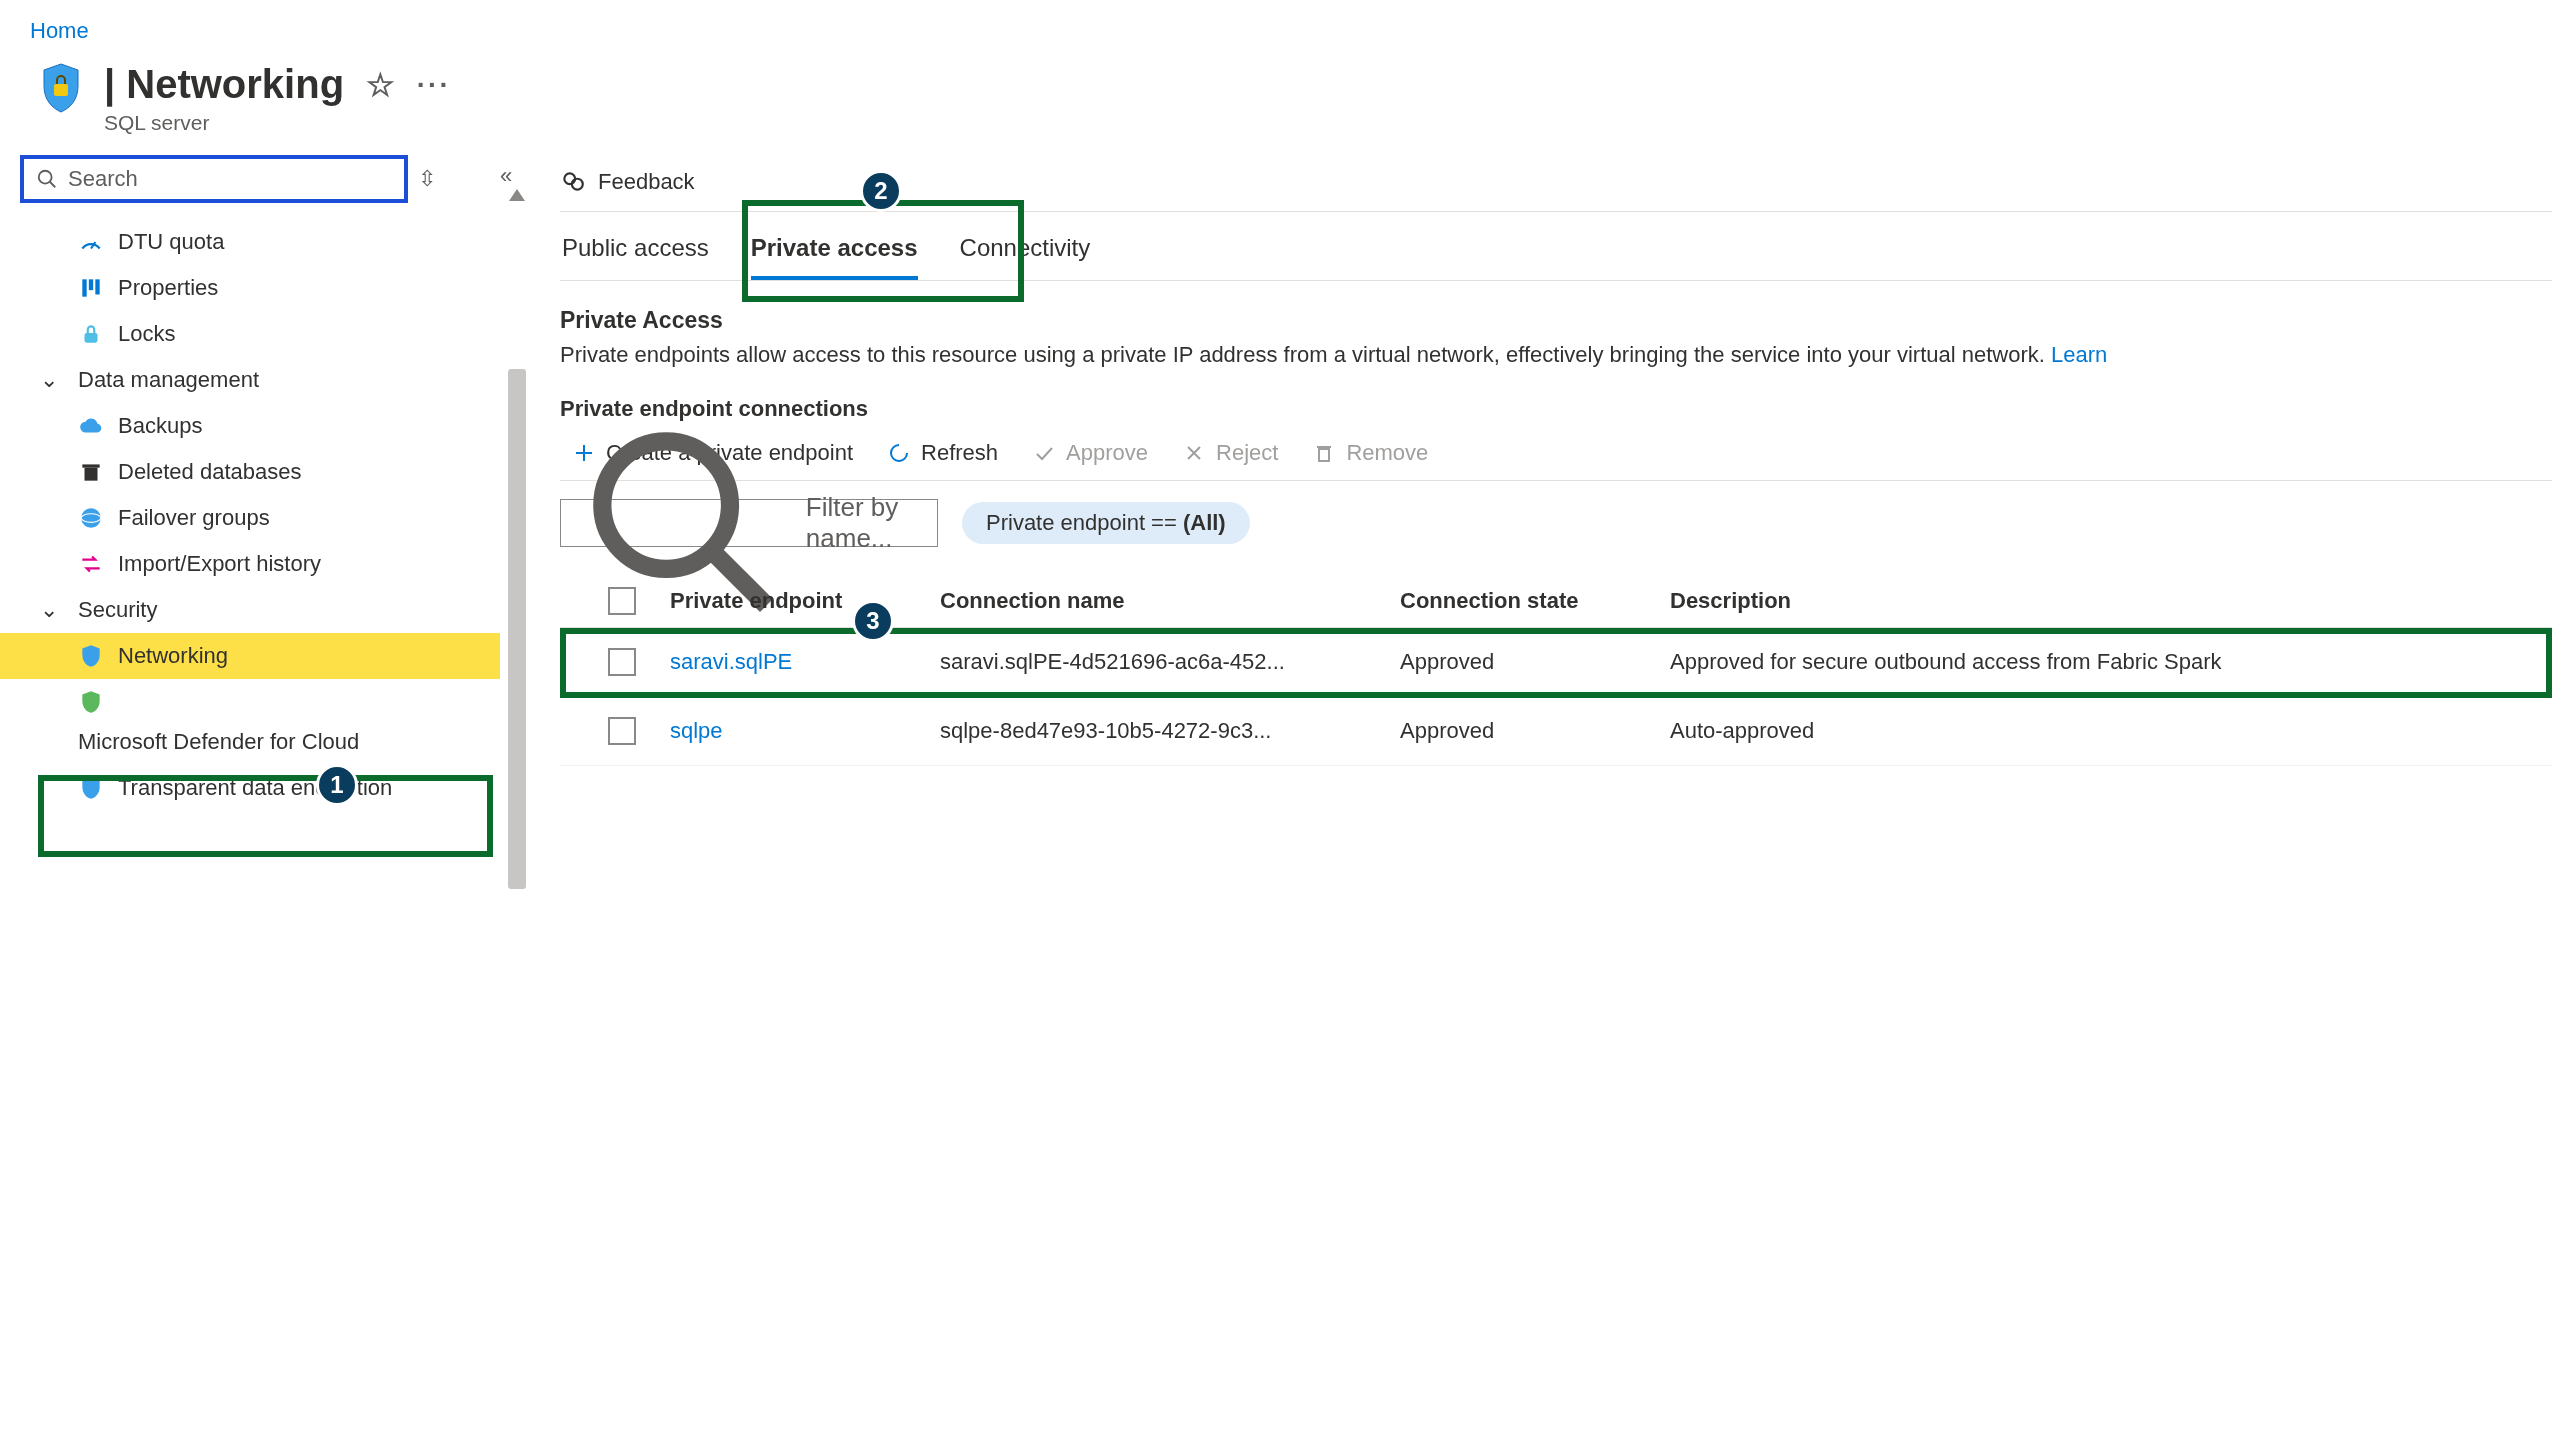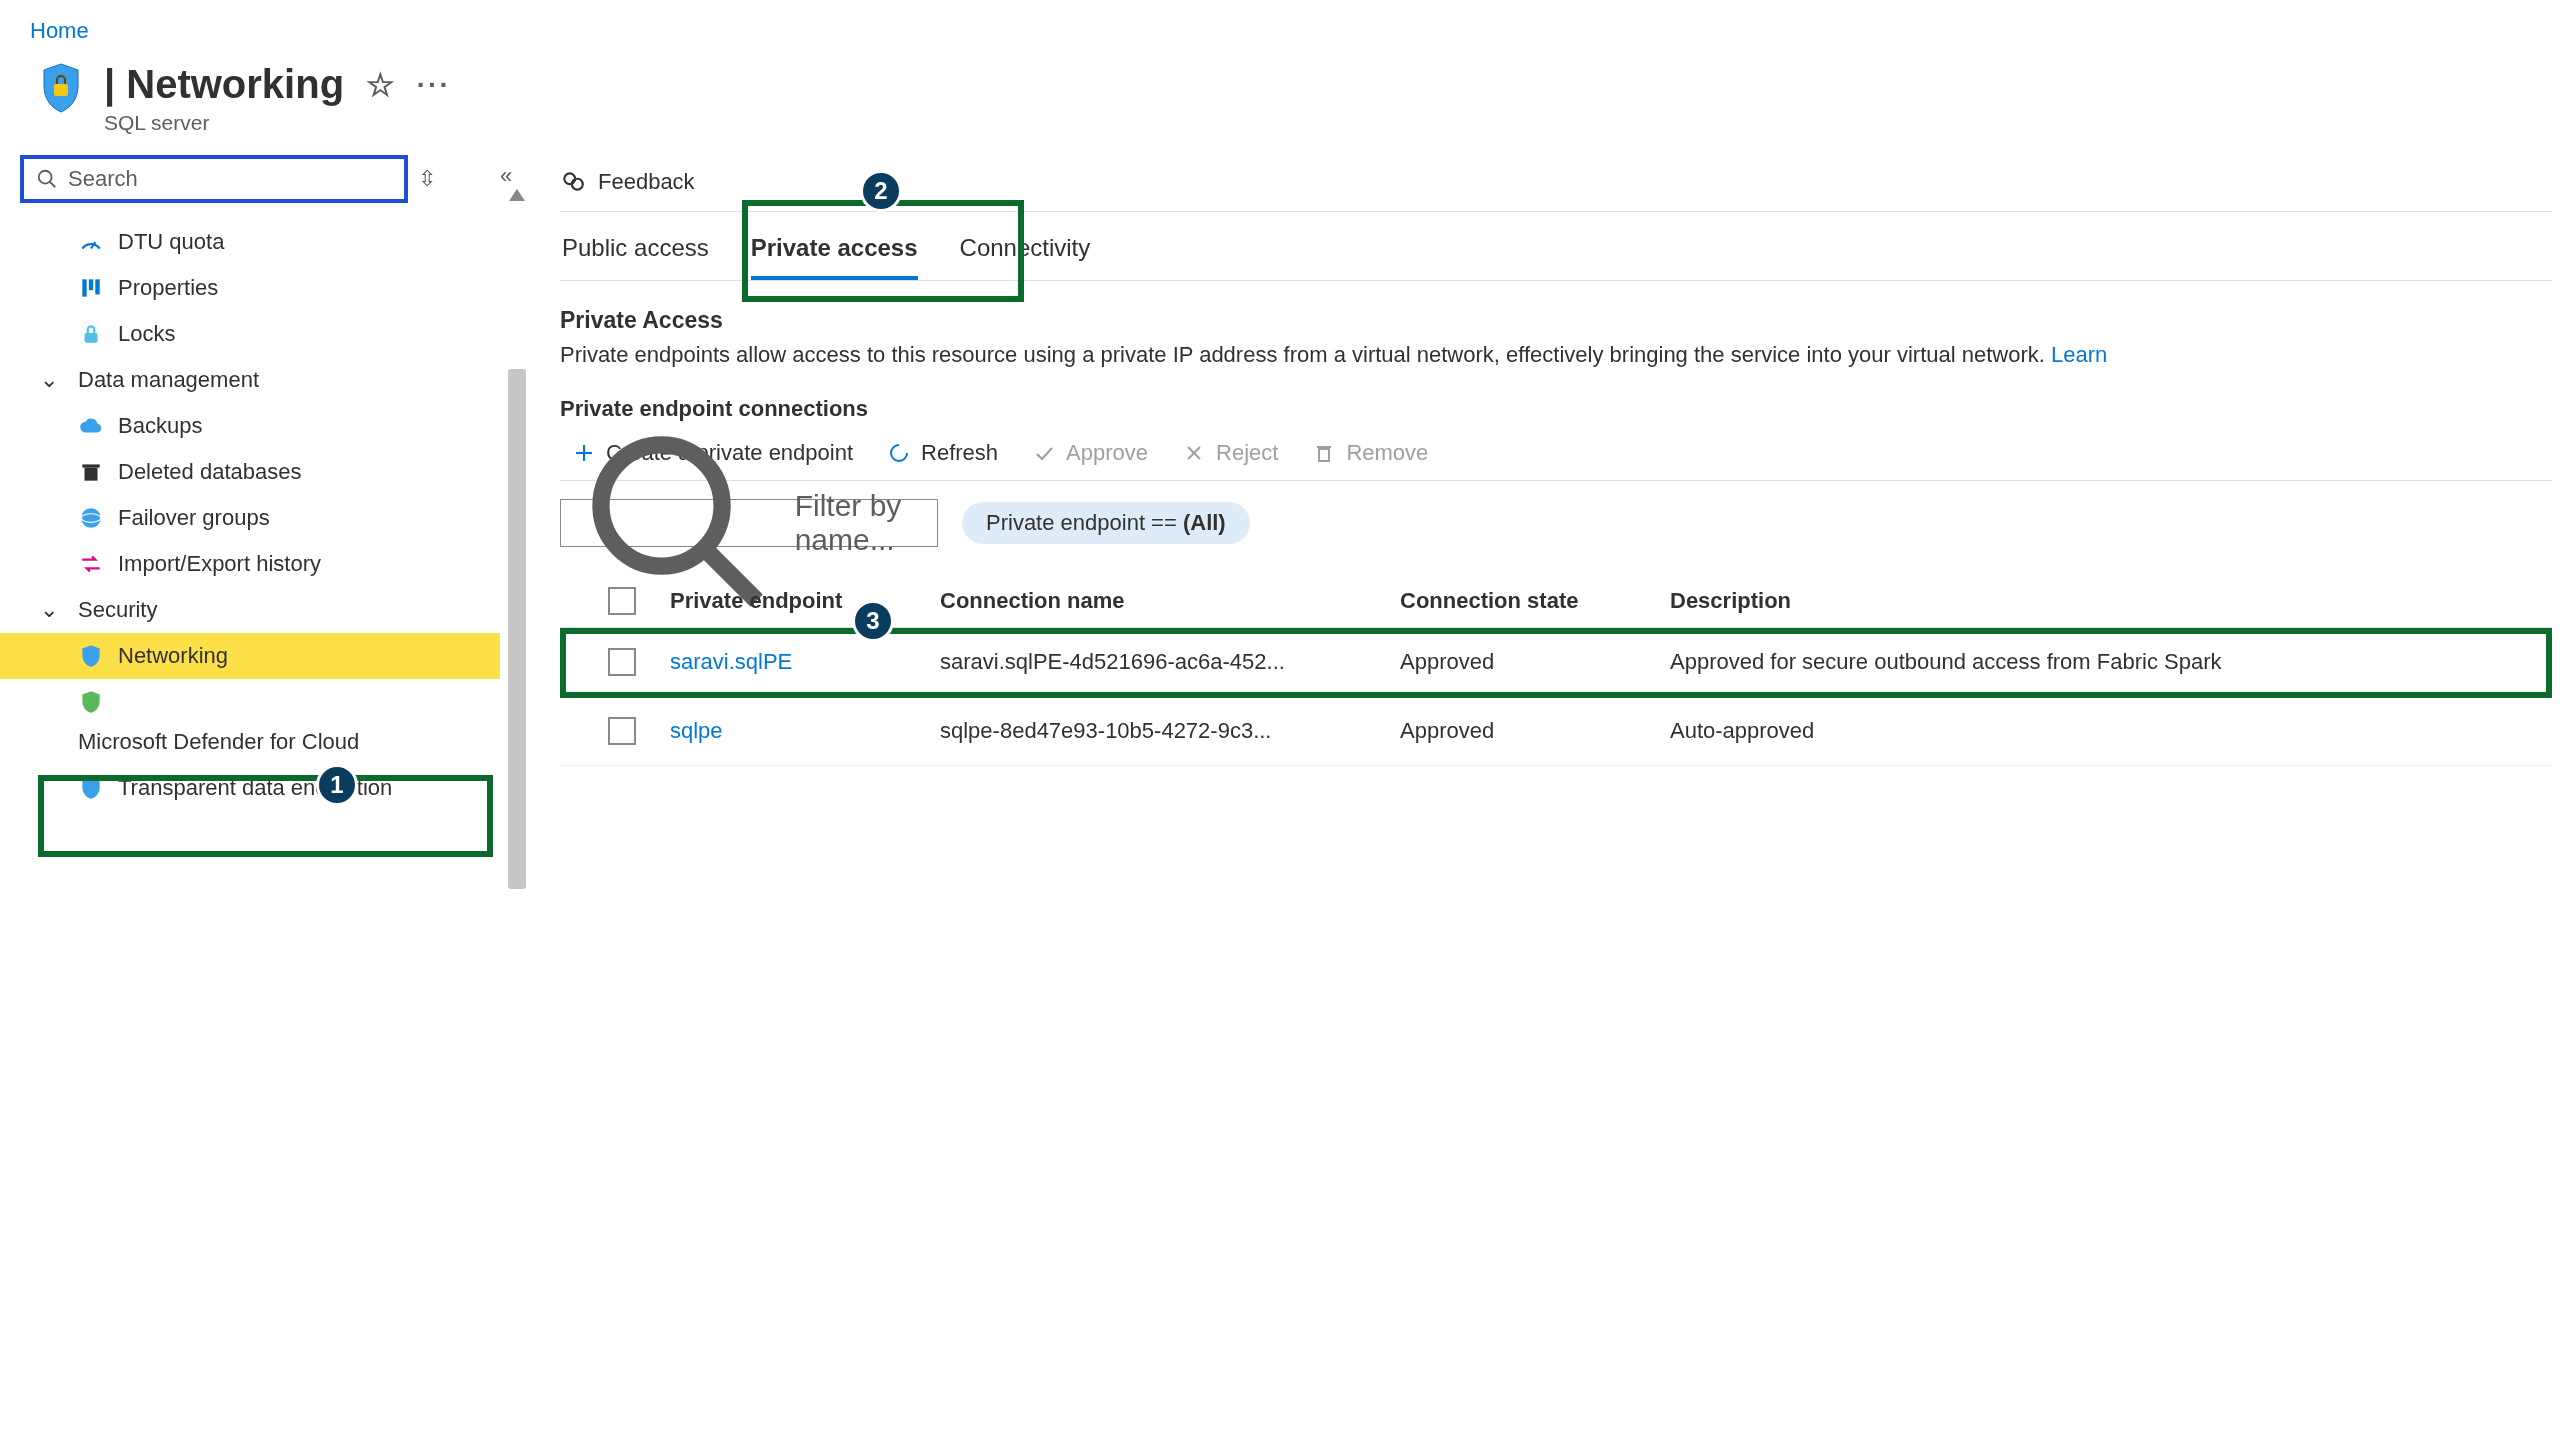--- a/index.html
+++ b/index.html
@@ -88,21 +88,21 @@
   .badge2 { left: 300px; top: -42px; }
   .section-h { font-size:23px; font-weight:600; margin-top:26px; }
   .section-p { font-size:22px; margin-top:8px; color:#323130; }
   .section-p .learn { color:#0078d4; cursor:pointer; }
   .subh { font-size:22px; font-weight:600; margin-top:28px; }
   .toolbar { display:flex; align-items:center; gap:34px; padding:18px 0 14px 12px; border-bottom:1px solid #e1dfdd; font-size:22px; }
   .toolbar .btn { display:flex; align-items:center; gap:10px; cursor:pointer; color:#323130; }
   .toolbar .btn.disabled { color:#a19f9d; cursor:default; }
   .toolbar svg { width:24px; height:24px; }
   .filter-row { display:flex; gap:24px; align-items:center; margin-top:18px; }
-  .filter-box { width:378px; height:48px; border:1px solid #8a8886; display:flex; align-items:center; padding:0 14px; gap:12px; font-size:30px; color:#605e5c; }
+  .filter-box { width:378px; height:48px; border:1px solid #8a8886; display:flex; align-items:center; padding:0 14px; gap:12px; font-size:26px; color:#605e5c; }
   .pill { background:#deecf9; border-radius:22px; padding:8px 24px; font-size:22px; color:#323130; }
   .pill b { font-weight:600; }
   .table { margin-top:28px; }
   .thead, .trow { display:grid; grid-template-columns: 110px 270px 460px 270px 770px; align-items:center; font-size:22px; }
   .thead { font-weight:600; padding:12px 0; border-bottom:1px solid #e1dfdd; }
   .trow { padding:20px 0; border-bottom:1px solid #f3f2f1; position:relative; }
   .checkbox { width:28px; height:28px; border:2px solid #8a8886; margin-left:48px; cursor:pointer; }
   .linkcell { color:#0078d4; cursor:pointer; }
   .row-green-box { position:absolute; border:6px solid #0b6b2c; left:0; top:0; right:0; bottom:-2px; pointer-events:none; }
   .badge3 { left: 292px; top: -28px; }

